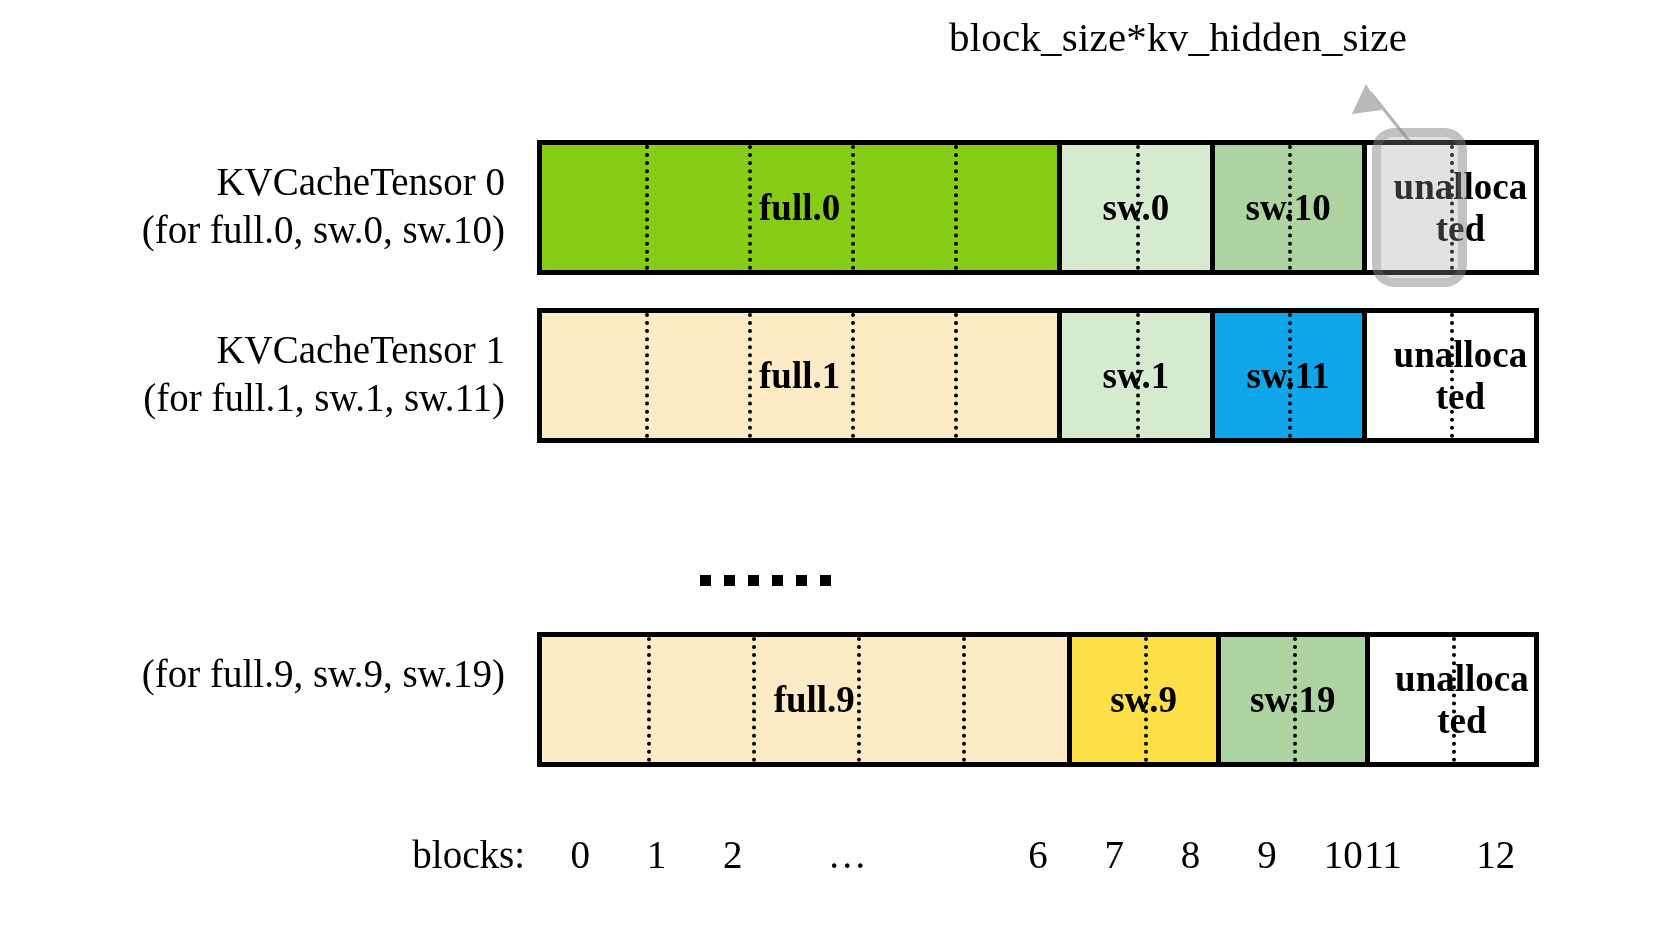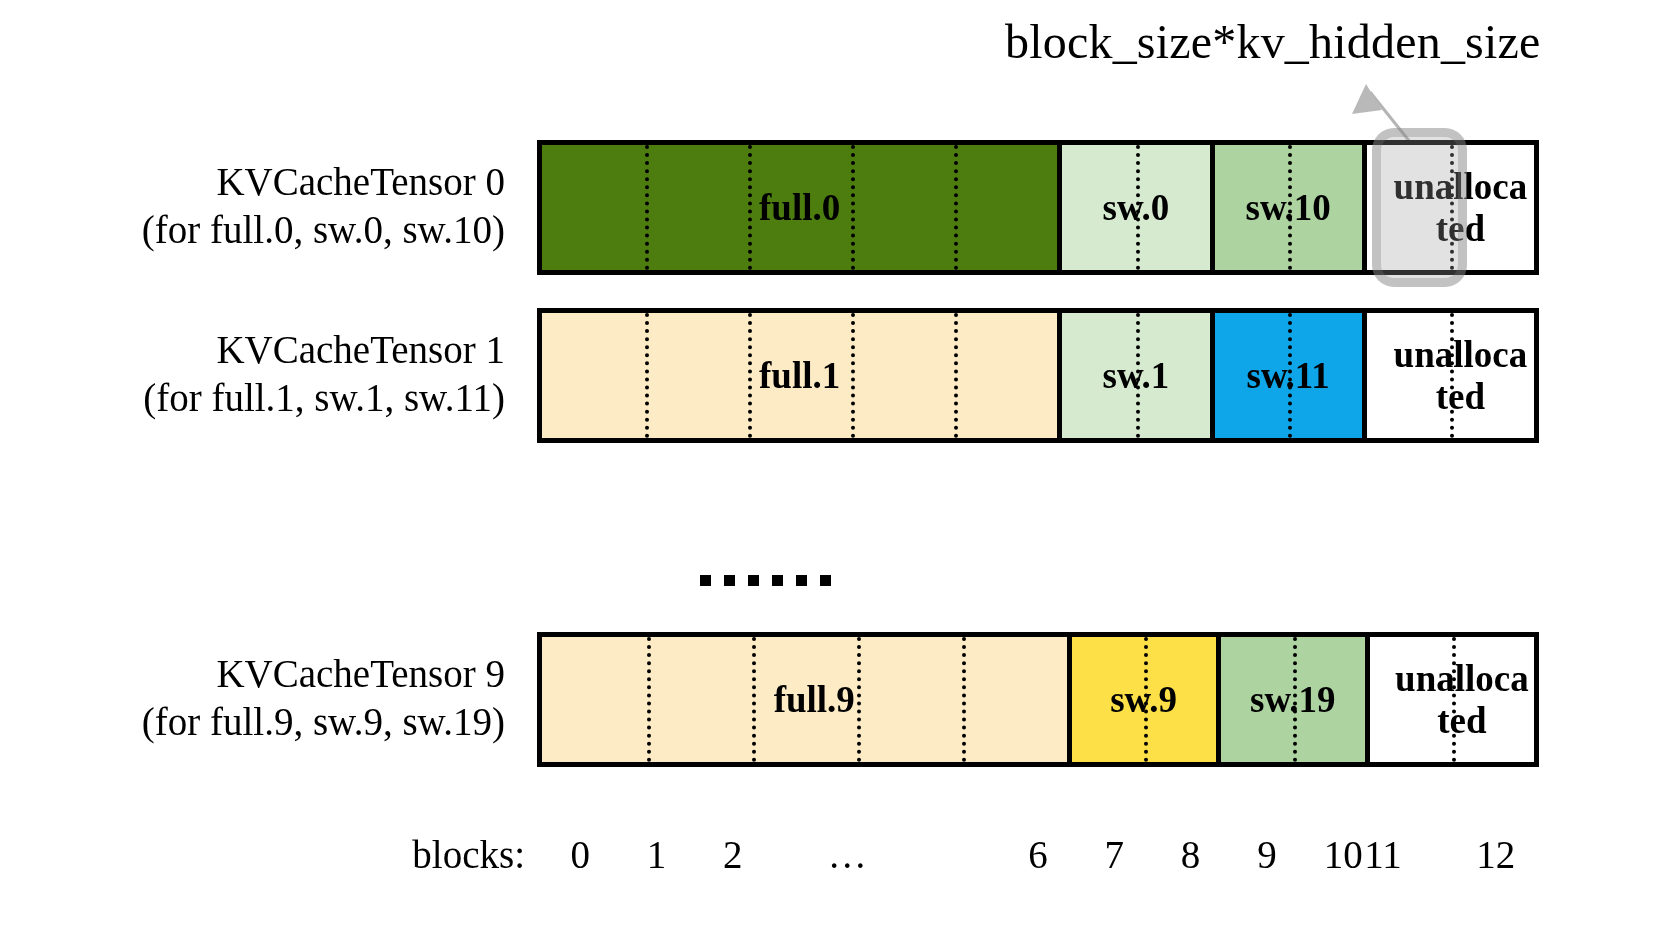--- a/index.html
+++ b/index.html
@@ -18,23 +18,23 @@
 
   #canvas {
     position: relative;
     width: 1676px;
     height: 938px;
   }
 
   
   .annot-label {
     position: absolute;
-    left: 1005px;
+    left: 949px;
     top: 14px;
-    font-size: 48px;
+    font-size: 41px;
     line-height: 1.15;
     white-space: nowrap;
     letter-spacing: 0.2px;
   }
   .annot-arrow {
     position: absolute;
     left: 1330px;
     top: 70px;
     width: 130px;
     height: 90px;
@@ -170,21 +170,21 @@
     <line x1="88" y1="82" x2="40" y2="22" stroke="#b4b4b4" stroke-width="3"></line>
     <polygon points="36,14 52,40 22,44" fill="#b9b9b9"></polygon>
   </svg>
 
   <div id="rows-host">
       <div class="row-label" style="top: 158px;">
         <span class="l1">KVCacheTensor 0</span>
         <span class="l2">(for full.0, sw.0, sw.10)</span>
       </div>
       <div class="tensor-row" style="top: 140px;">
-        <div class="seg seg-full" style="flex-grow: 7; background: #4d7c0f;">
+        <div class="seg seg-full" style="flex-grow: 7; background: #84cc16;">
           <div class="dividers">
             <i style="left: 20%;"></i>
             <i style="left: 40%;"></i>
             <i style="left: 60%;"></i>
             <i style="left: 80%;"></i>
           </div>
           <span class="seg-label">full.0</span>
         </div>
         <div class="seg seg-sw" style="flex-grow: 2; background: rgb(214, 234, 208);">
           <div class="dividers">
@@ -233,21 +233,20 @@
           <span class="seg-label">sw.11</span>
         </div>
         <div class="seg seg-unal" style="flex-grow: 2; background: rgb(255, 255, 255);">
           <div class="dividers">
             <i style="left: 50%;"></i>
           </div>
           <span class="seg-label">unallocated</span>
         </div>
       </div>
       <div class="row-label" style="top: 650px;">
-        <span class="l1">KVCacheTensor 9</span>
         <span class="l2">(for full.9, sw.9, sw.19)</span>
       </div>
       <div class="tensor-row" style="top: 632px;">
         <div class="seg seg-full" style="flex-grow: 7; background: rgb(252, 235, 196); padding-left: 20px;">
           <div class="dividers">
             <i style="left: 20%;"></i>
             <i style="left: 40%;"></i>
             <i style="left: 60%;"></i>
             <i style="left: 80%;"></i>
           </div>

